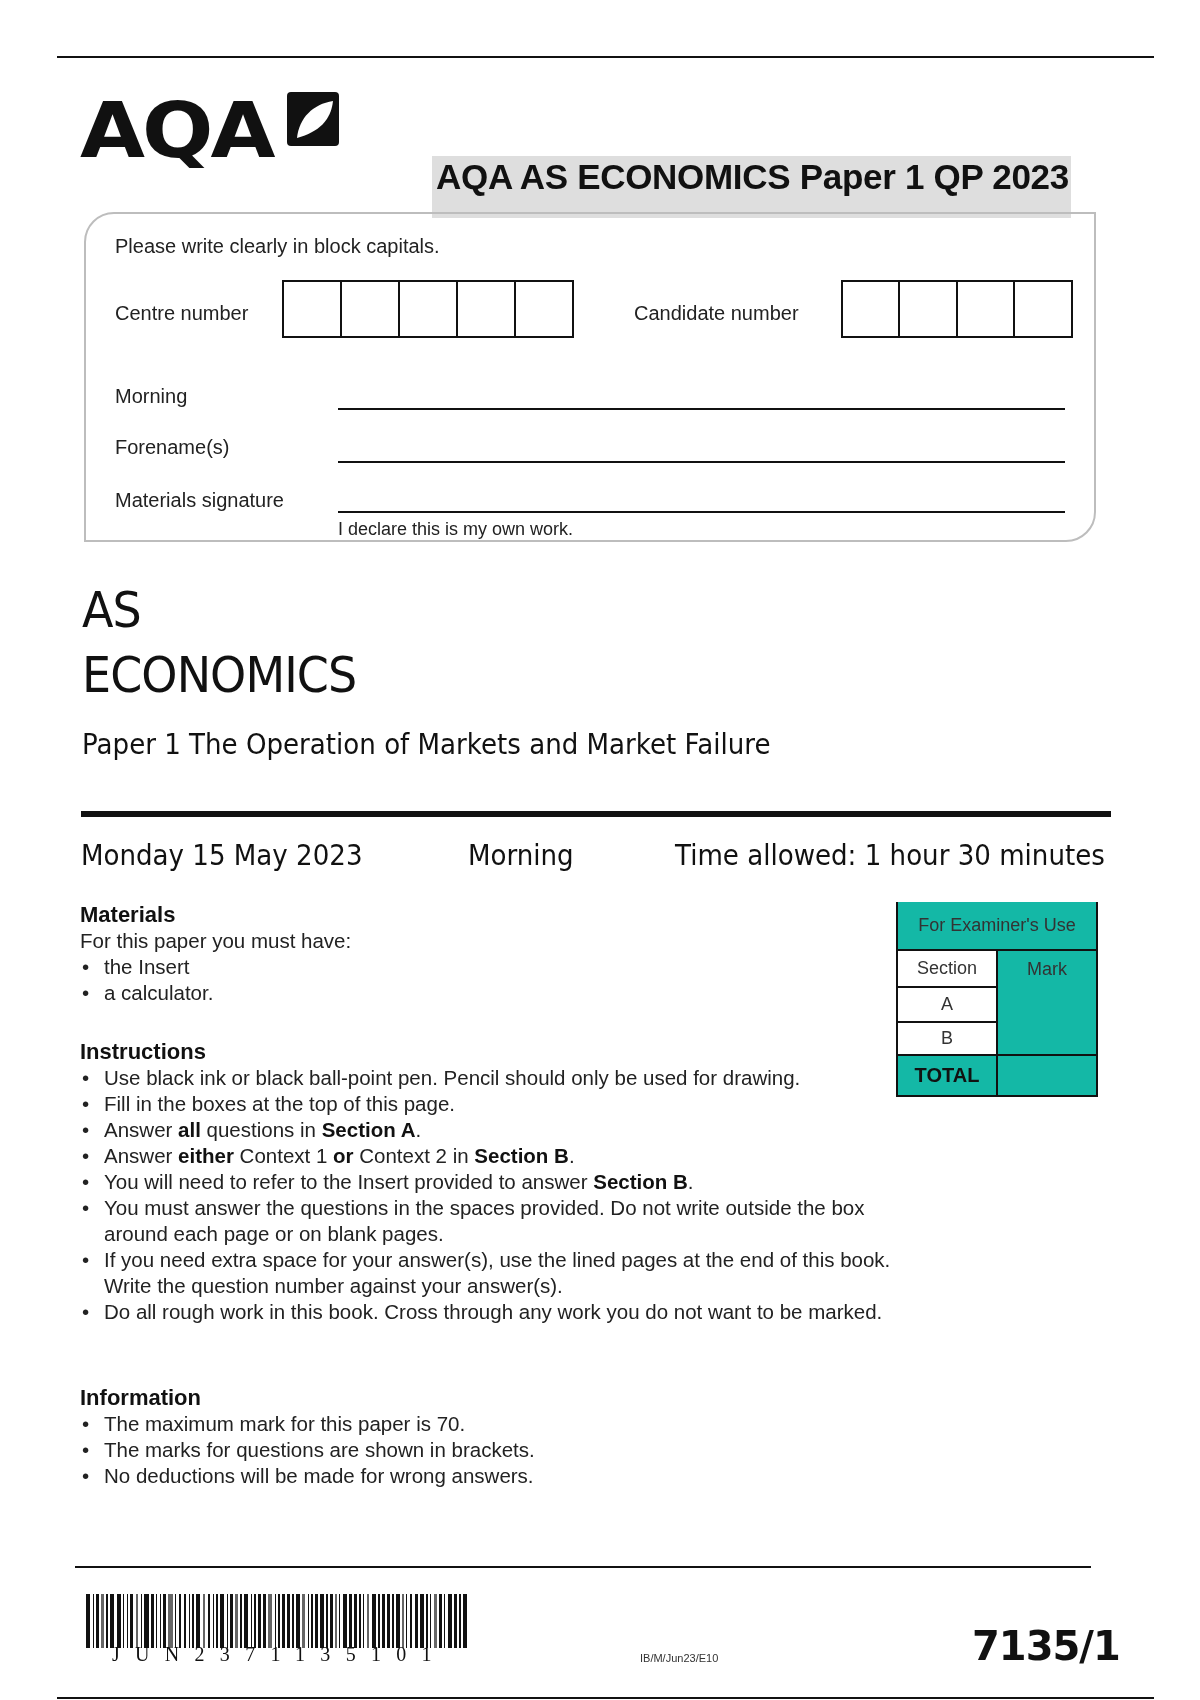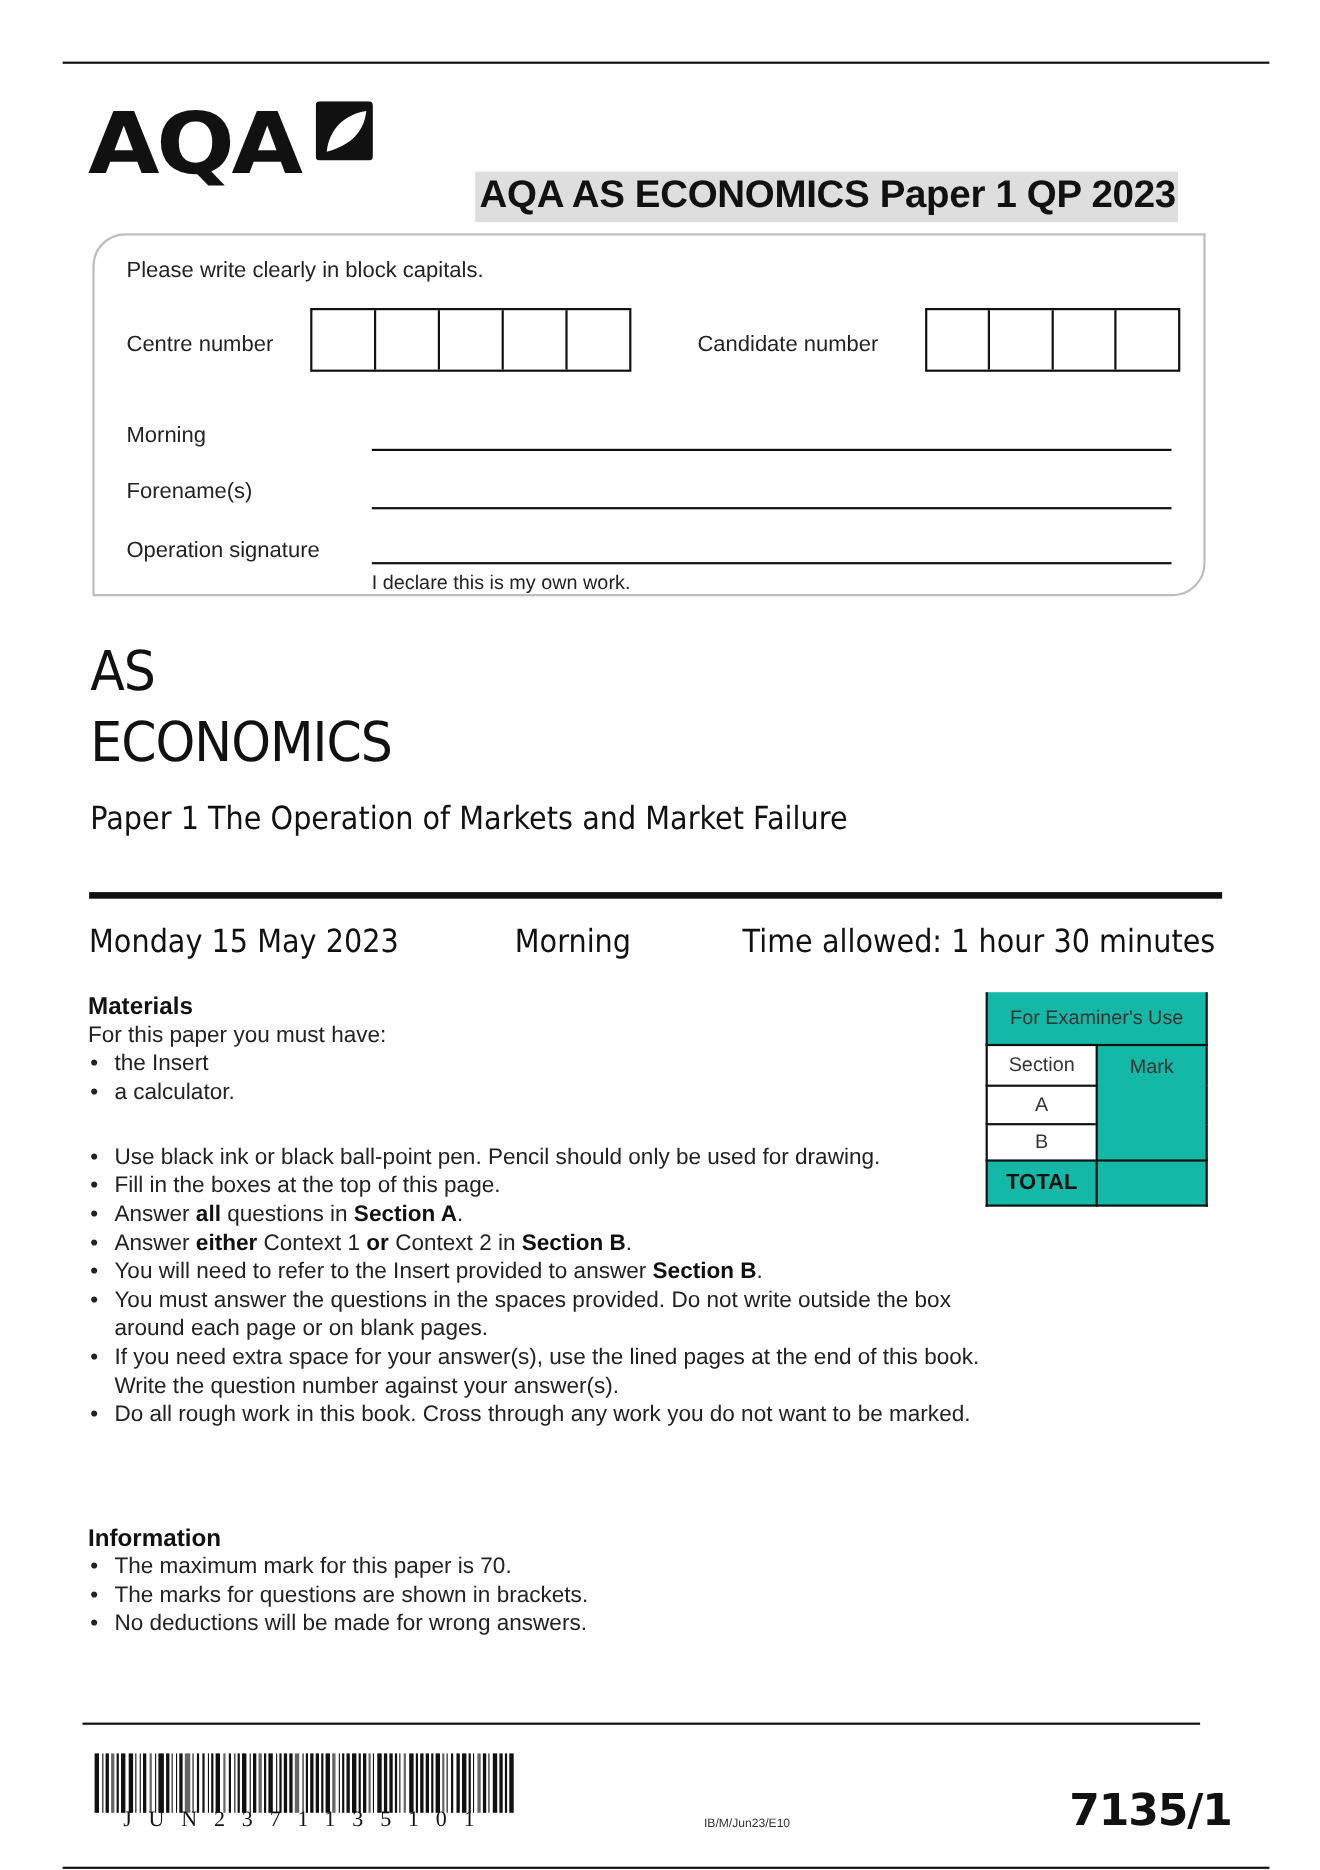--- a/index.html
+++ b/index.html
@@ -6,21 +6,21 @@
   body { width: 1200px; height: 1700px; position: relative; overflow: hidden; color: #111;
          font-family: "Liberation Sans", sans-serif; }
   .abs { position: absolute; }
   .hr { position: absolute; background: #111; }
 
   
   .logo-text { left: 80px; top: 92px; font-size: 84px; font-weight: bold; letter-spacing: -3px;
                line-height: 1; font-family: "DejaVu Sans", sans-serif; transform: scaleY(0.92); transform-origin: left top; }
   .logo-mark { left: 287px; top: 92px; width: 52px; height: 54px; }
 
-  .doc-title { left: 432px; top: 156px; background: #dedede; padding: 0 2px 0 4px; height: 46px;
+  .doc-title { left: 432px; top: 156px; background: #dedede; padding: 0 2px 16px 4px; height: 46px;
                font-size: 35px; font-weight: bold; line-height: 42px; white-space: nowrap; letter-spacing: -0.3px; }
 
   
   .cand-box { left: 84px; top: 212px; width: 1012px; height: 330px; border: 2px solid #bdbdbd;
               border-radius: 30px 0 30px 0; box-sizing: border-box; }
   .lbl { font-size: 20px; color: #222; white-space: nowrap; }
   .digit-row { display: flex; border: 2px solid #111; box-sizing: border-box; }
   .digit-box { width: 56px; height: 52px; border-right: 2px solid #111; box-sizing: border-box; }
   .digit-box:last-child { border-right: none; }
   .write-line { position: absolute; height: 2px; background: #111; left: 338px; width: 727px; }
@@ -83,21 +83,21 @@
   <div class="digit-box" style="width:57px;height:54px;"></div>
   <div class="digit-box" style="width:56px;height:54px;"></div>
 </div>
 
 <div class="abs lbl" style="left:115px; top:385px;">Morning</div>
 <div class="write-line" style="top:408px;"></div>
 
 <div class="abs lbl" style="left:115px; top:436px;">Forename(s)</div>
 <div class="write-line" style="top:461px;"></div>
 
-<div class="abs lbl" style="left:115px; top:489px;">Operation signature</div>
+<div class="abs lbl" style="left:115px; top:489px;">Materials signature</div>
 <div class="write-line" style="top:511px;"></div>
 <div class="abs declare" style="left:338px; top:519px;">I declare this is my own work.</div>
 
 <div class="abs big" style="left:82px; top:585px;">AS</div>
 <div class="abs big" style="left:82px; top:650px;">ECONOMICS</div>
 <div class="abs sub" style="left:82px; top:727px;">Paper 1  The Operation of Markets and Market Failure</div>
 
 <div class="hr" style="left:81px; top:811px; width:1030px; height:6px;"></div>
 
 <div class="abs meta" style="left:81px; top:838px;">Monday 15 May 2023</div>
@@ -107,20 +107,21 @@
 <div class="abs" style="left:80px; top:902px; width:800px;">
   <div class="sec-h">Materials</div>
   <div class="para">For this paper you must have:</div>
   <ul class="bul">
     <li>the Insert</li>
     <li>a calculator.</li>
   </ul>
 </div>
 
 <div class="abs" style="left:80px; top:1039px; width:820px;">
+  <div class="sec-h">Instructions</div>
   <ul class="bul" id="instr-list">
       <li><span>Use black ink or black ball-point pen.  Pencil should only be used for drawing.</span></li>
       <li><span>Fill in the boxes at the top of this page.</span></li>
       <li><span>Answer </span><b>all</b><span> questions in </span><b>Section A</b><span>.</span></li>
       <li><span>Answer </span><b>either</b><span> Context 1 </span><b>or</b><span> Context 2 in </span><b>Section B</b><span>.</span></li>
       <li><span>You will need to refer to the Insert provided to answer </span><b>Section B</b><span>.</span></li>
       <li><span>You must answer the questions in the spaces provided.  Do not write outside the box around each page or on blank pages.</span></li>
       <li><span>If you need extra space for your answer(s), use the lined pages at the end of this book.  Write the question number against your answer(s).</span></li>
       <li><span>Do all rough work in this book.  Cross through any work you do not want to be marked.</span></li>
     </ul>

